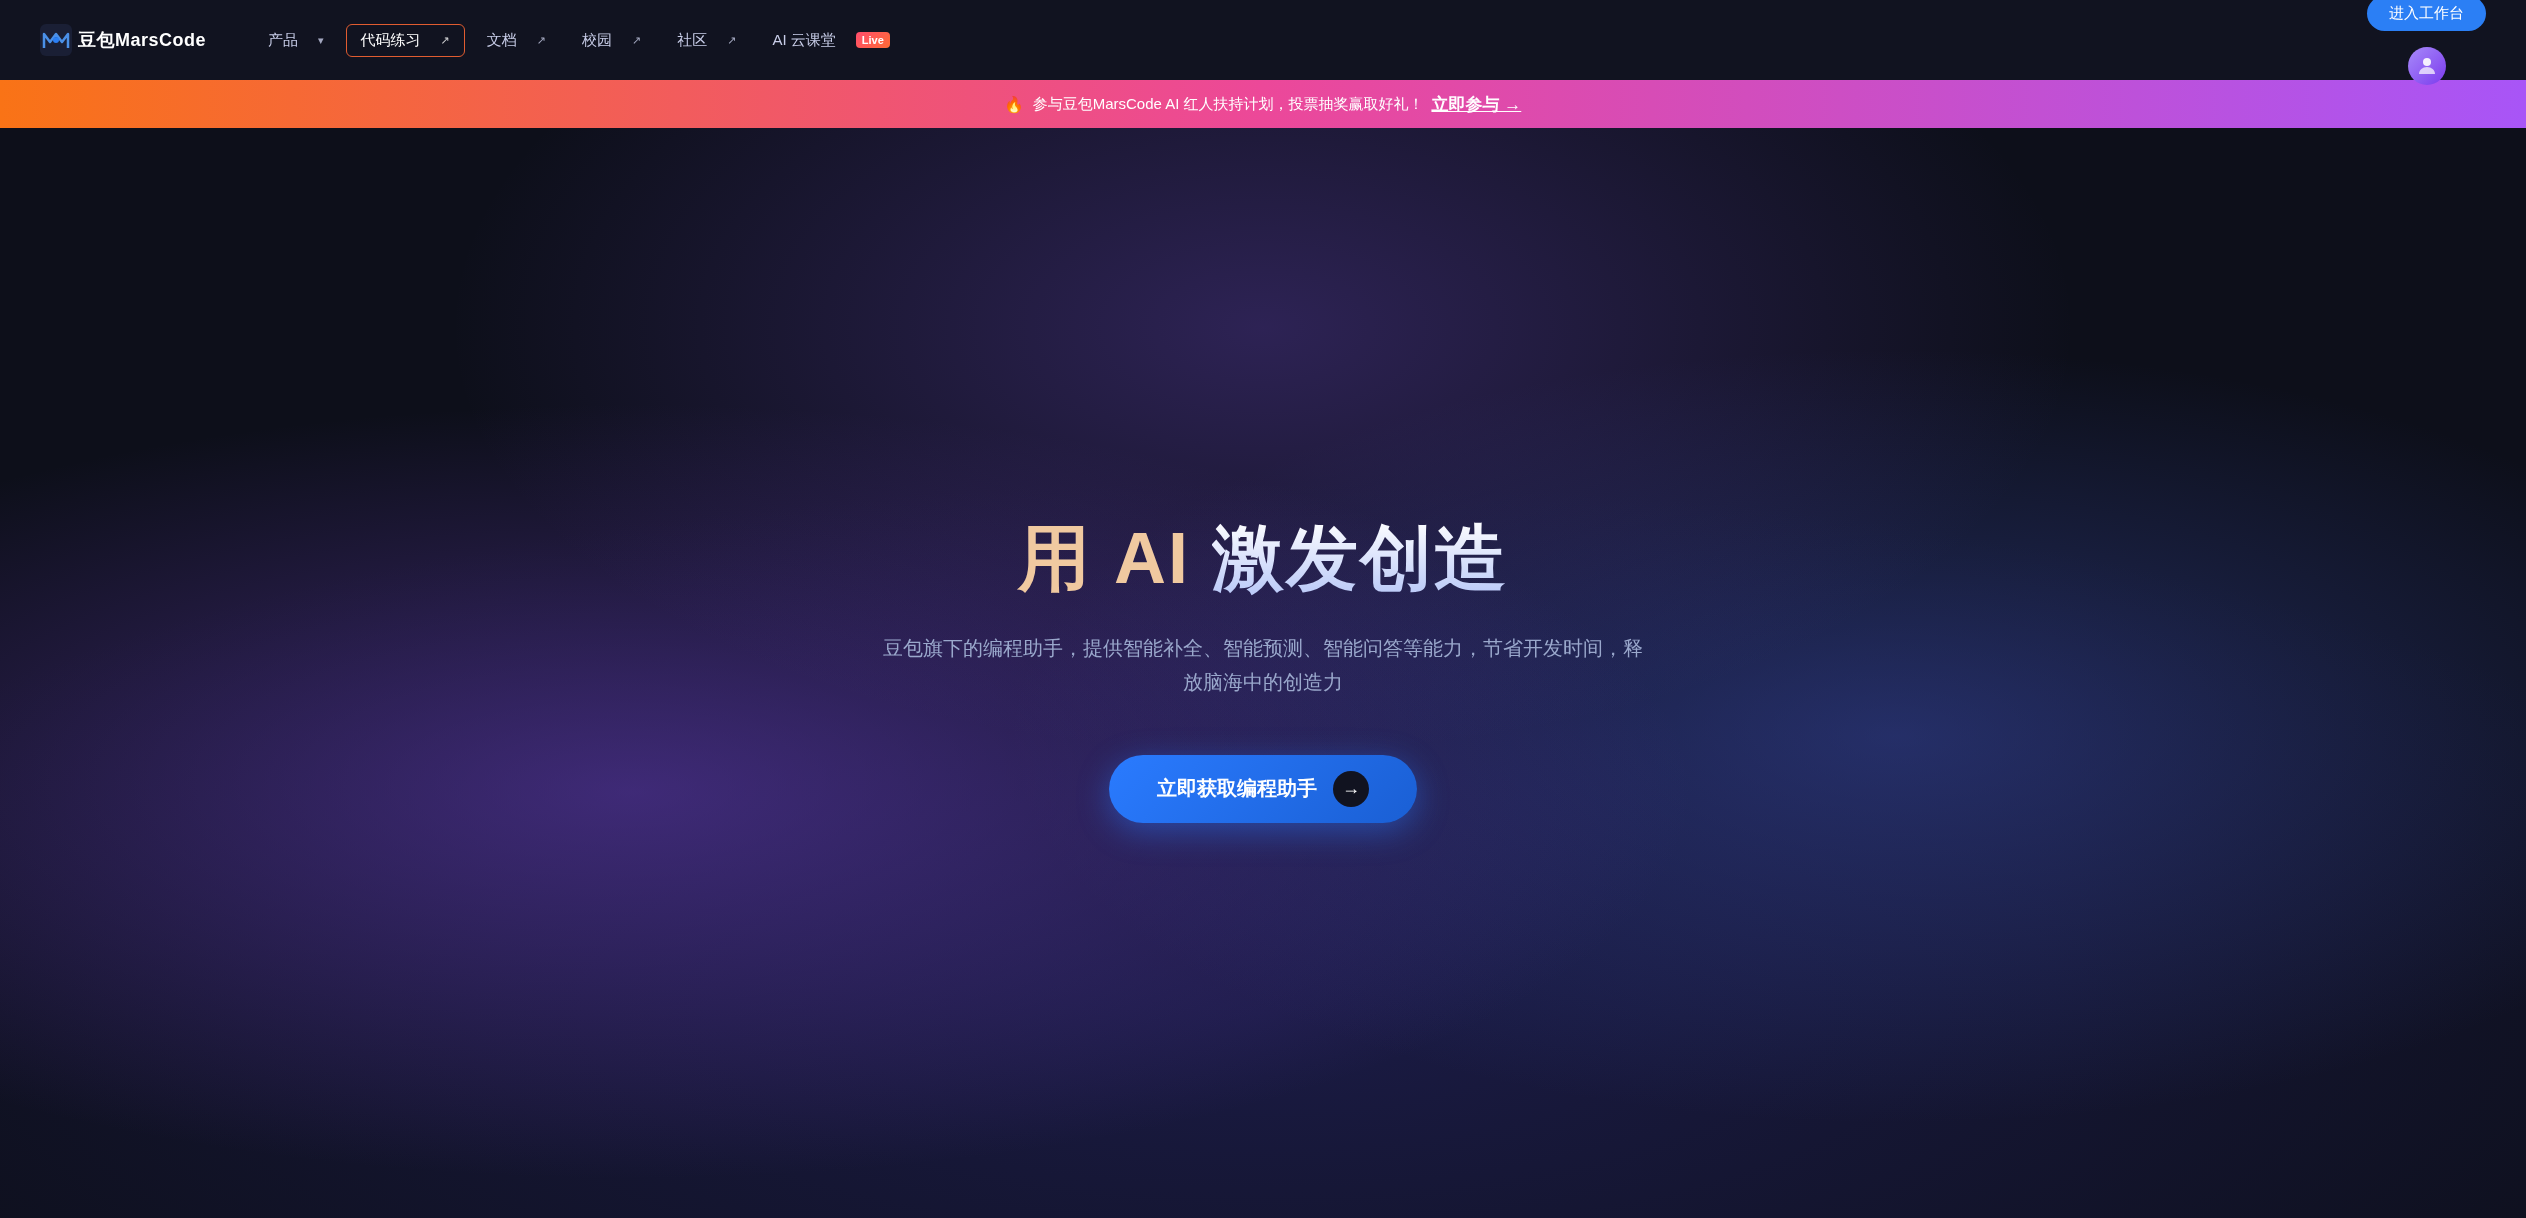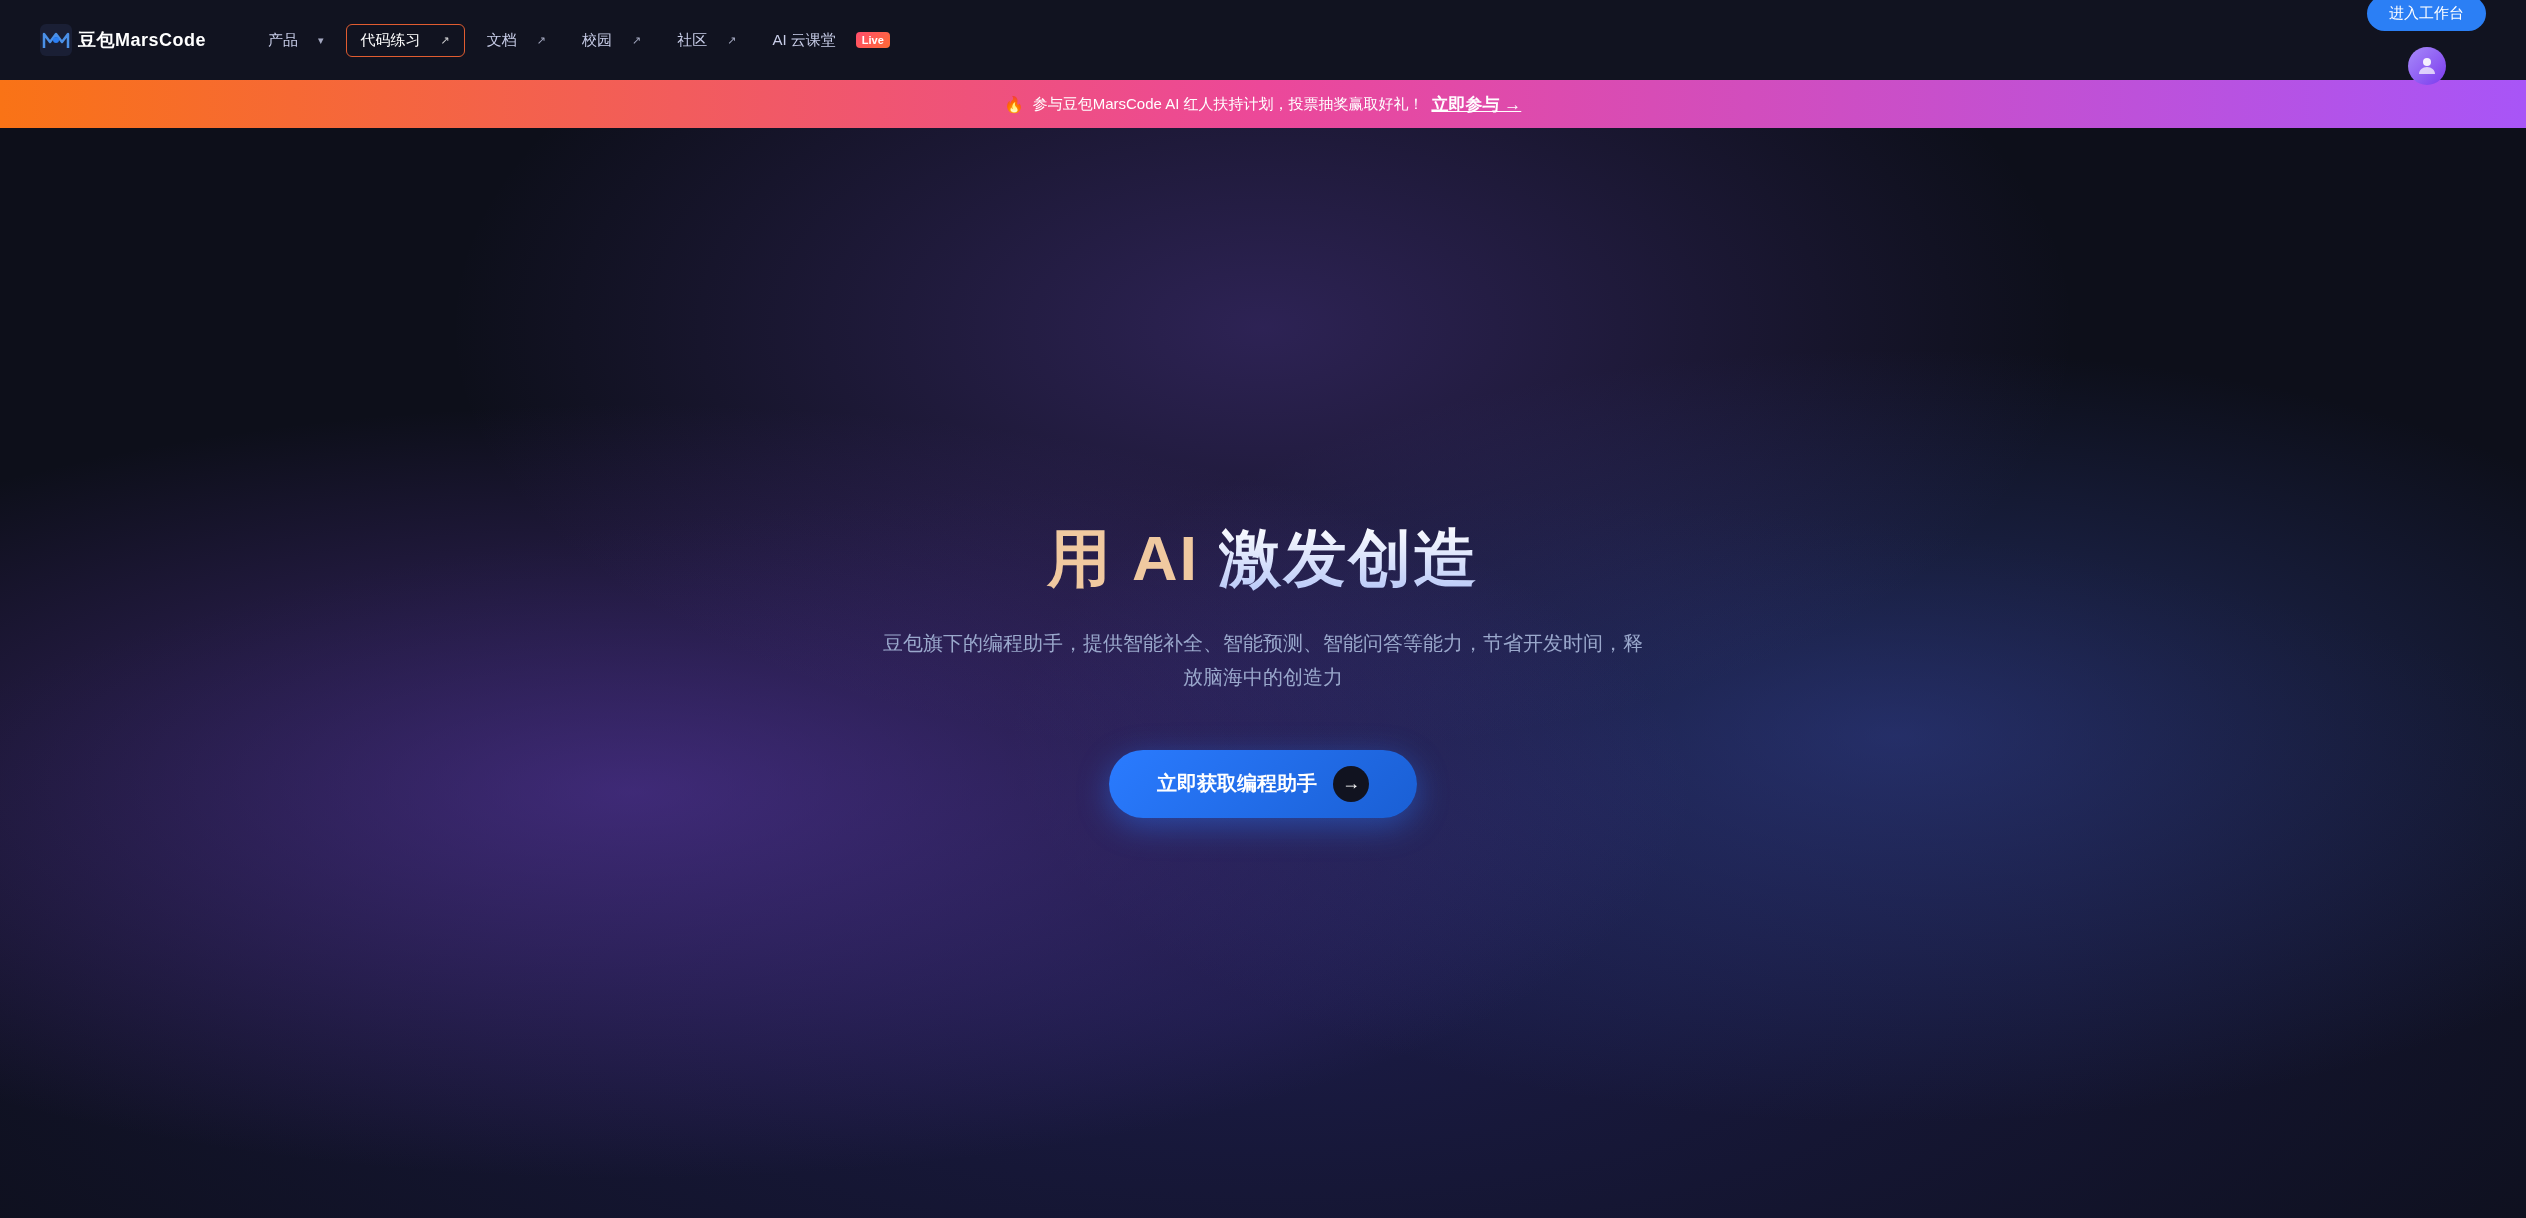--- a/index.html
+++ b/index.html
@@ -186,21 +186,21 @@
 
     .hero-content {
       position: relative;
       z-index: 2;
       display: flex;
       flex-direction: column;
       align-items: center;
     }
 
     .hero-title {
-      font-size: 63px;
+      font-size: 72px;
       font-weight: 800;
       line-height: 1.1;
       margin-bottom: 32px;
       letter-spacing: 2px;
     }
 
     .hero-title-zh {
       color: #f0c9a0;
       display: inline;
     }

